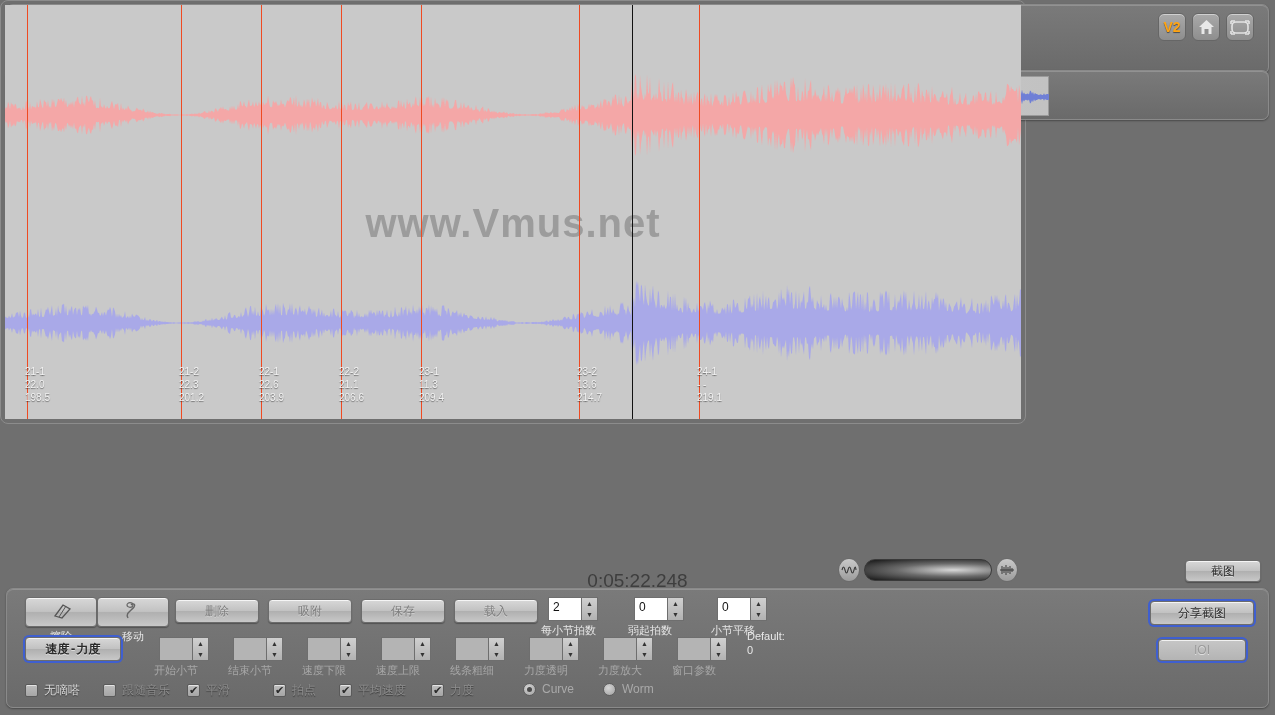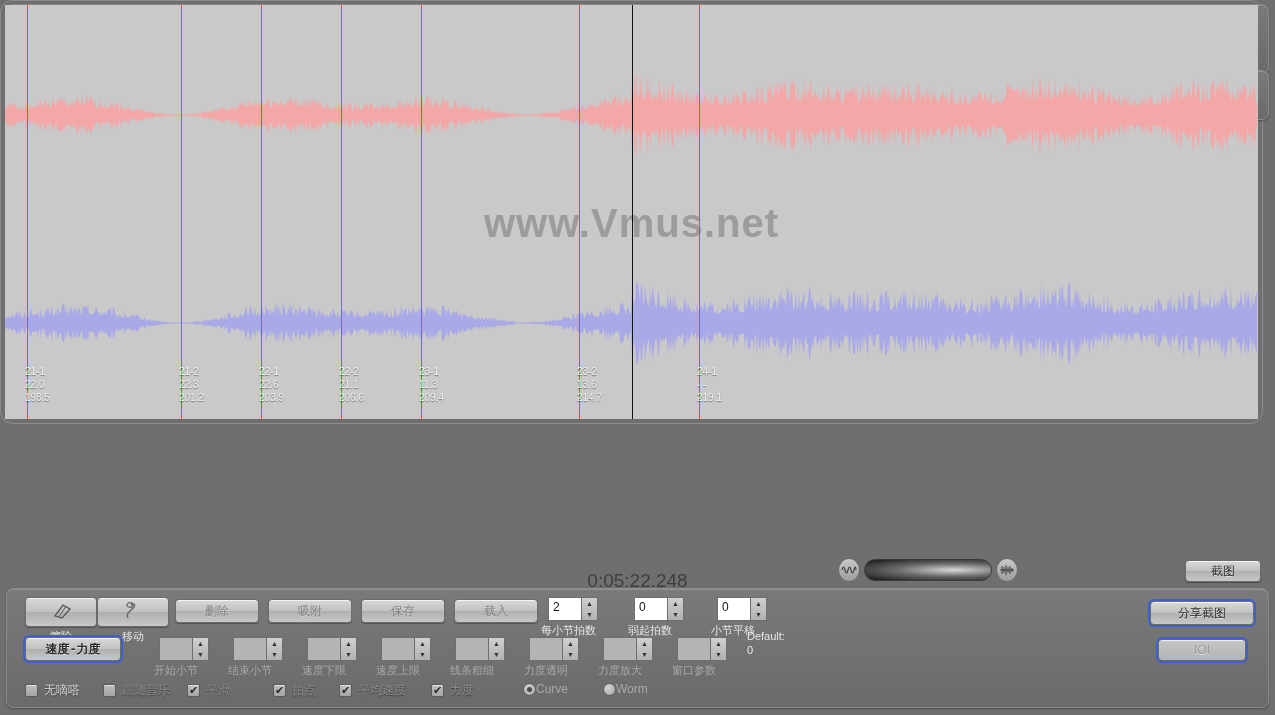--- a/index.html
+++ b/index.html
@@ -105,22 +105,22 @@
     border: 1px solid #9a9a9a;
   }
   #ov-sel {
     position: absolute; left: 105px; top: 0; width: 610px; height: 100%;
     background: #cfe7fb; border: 2px solid #2c9ae8;
   }
   .ov-beat { position: absolute; top: 0; height: 100%; background: #e7edbe; }
   #ov-play { position: absolute; top: -2px; width: 3px; height: calc(100% + 4px); background: #e03030; }
 
   
-  #wavepanel { left: 6px; top: 122px; width: 1263px; height: 424px;
-    background: #6f6f6f; border: 1px solid #8c8c8c; border-radius: 13px; padding: 4px; }
+  #wavepanel { left: 6px; top: 122px; width: 1026px; height: 424px;
+    background: #6f6f6f; border: 1px solid #8c8c8c; border-radius: 8px; padding: 4px; }
   #wave {
     position: relative; width: 100%; height: 100%;
     background: #c9c9c9; overflow: hidden;
   }
   .beatline { position: absolute; top: 0; bottom: 0; width: 1px; background: #ef4a22; }
   #playhead { position: absolute; top: 0; bottom: 0; width: 1px; background: #111; }
   #watermark {
     position: absolute; left: 0; right: 0; top: 196px;
     text-align: center; font-size: 40px; font-weight: bold;
     color: rgba(140,140,140,.75); letter-spacing: 1px; user-select: none;
@@ -159,21 +159,21 @@
   .spin .val { flex: 1; background: #fff; border: 1px solid #6e6e6e; border-right: none;
                font-size: 12px; color: #111; padding: 2px 4px; }
   .spin .val.grey { background: #b4b4b4; color: #9a9a9a; }
   .spin .arrows { width: 17px; display: flex; flex-direction: column;
                border: 1px solid #6e6e6e; background: linear-gradient(#d0d0d0,#b2b2b2); }
   .spin .arrows div { flex: 1; display: flex; align-items: center; justify-content: center;
                font-size: 7px; color: #333; line-height: 1; }
   .spinlbl { position: absolute; font-size: 11px; color: #e6e6e6; white-space: nowrap; }
   .spinlbl.dim { color: #a7a7a7; }
 
-  .rad { position: absolute; display: flex; align-items: center; }
+  .rad { position: absolute; display: flex; align-items: center; gap: 6px; }
   .rad .dot { width: 13px; height: 13px; border-radius: 50%;
     background: radial-gradient(circle at 40% 35%, #d6d6d6, #9e9e9e);
     border: 1px solid #5e5e5e; display: flex; align-items: center; justify-content: center; }
   .rad .dot i { width: 5px; height: 5px; border-radius: 50%; background: #4a4a4a; display: block; }
   .rad .lbl { font-size: 12px; color: #a9a9a9; }
 
   #btn-share { position: absolute; right: 14px; top: 12px; width: 104px; height: 24px; }
   #btn-ioi   { position: absolute; right: 22px; top: 50px; width: 88px; height: 22px; }
   #btn-vel   { position: absolute; left: 18px; top: 48px; width: 96px; height: 24px; font-weight: bold; }
   #default-lbl { position: absolute; left: 740px; top: 40px; font-size: 11px; color: #e8e8e8; line-height: 14px; }

